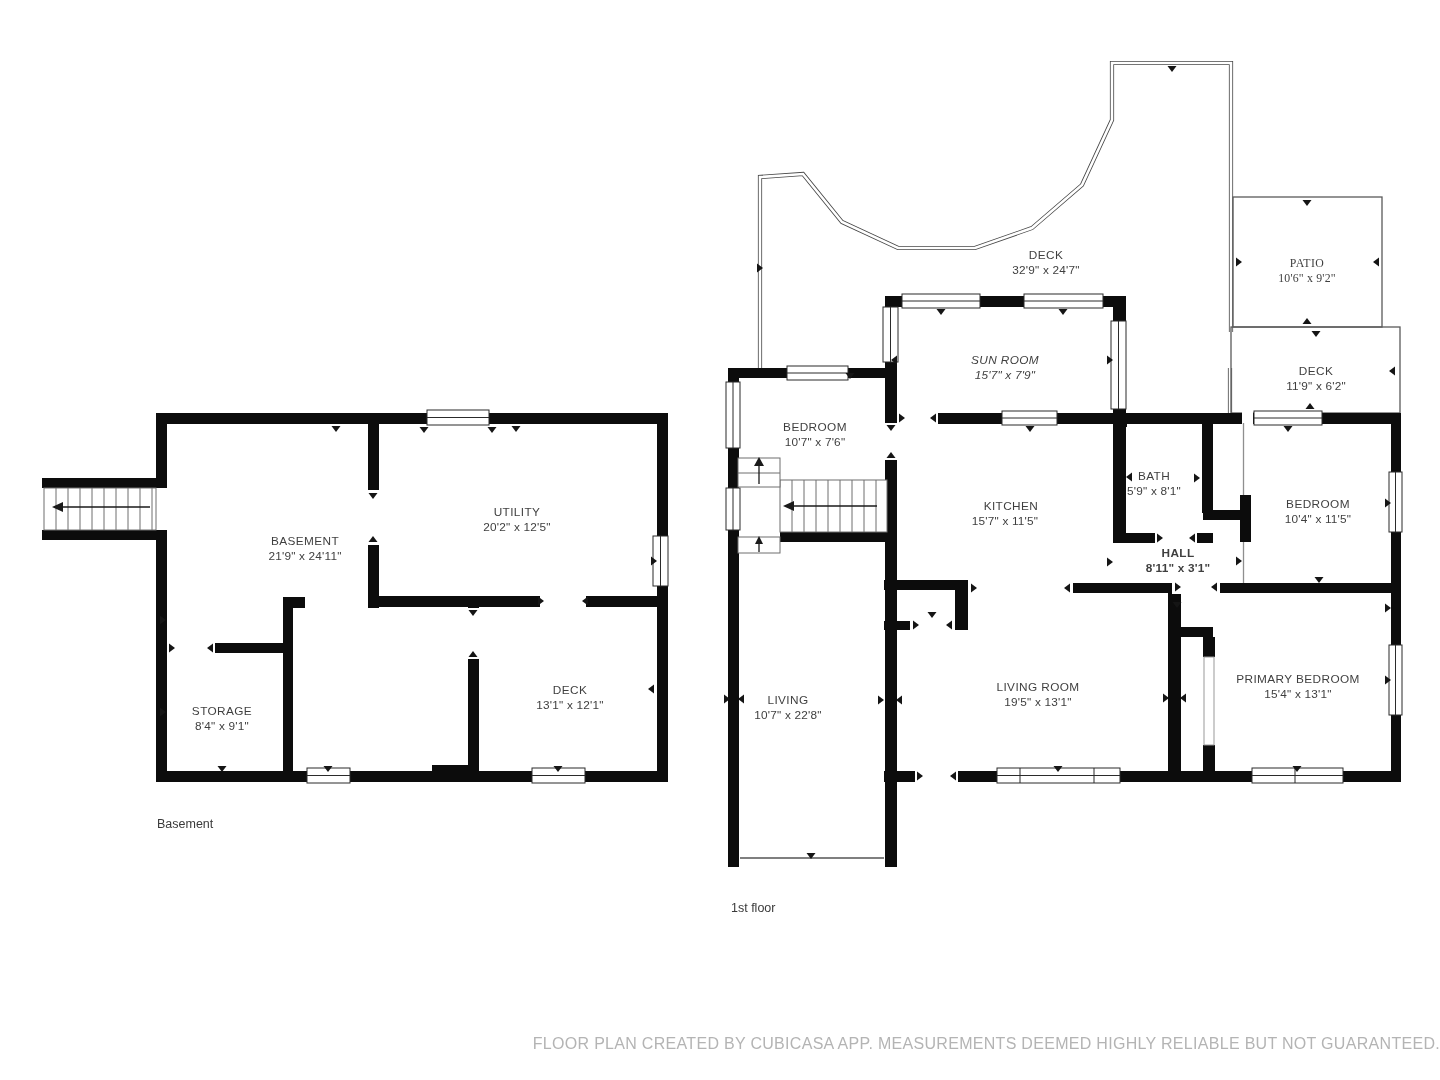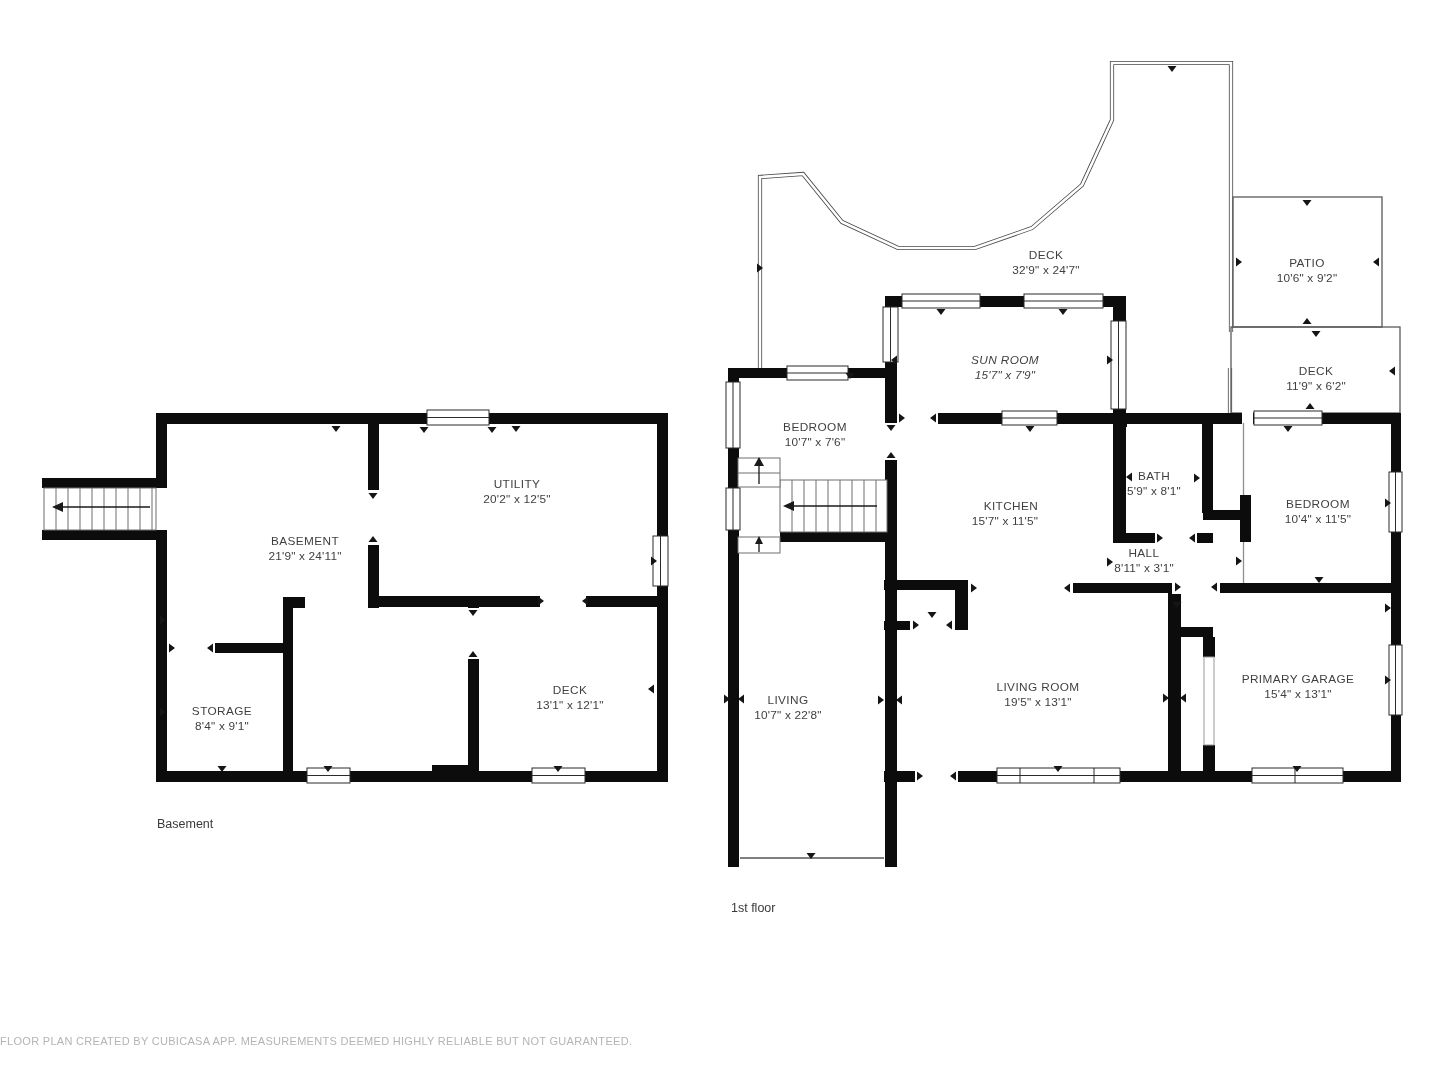--- a/index.html
+++ b/index.html
@@ -4,22 +4,22 @@
 <style>
   html,body{margin:0;padding:0;background:#ffffff;}
   #page{position:relative;width:1440px;height:1080px;background:#ffffff;overflow:hidden;
         font-family:"Liberation Sans", sans-serif;}
   #plan-svg{position:absolute;left:0;top:0;}
   .room-label{position:absolute;transform:translateX(-50%);text-align:center;white-space:nowrap;
               color:#3f3f3f;font-size:11.8px;line-height:15px;letter-spacing:.4px;}
   .room-label .rname{}
   .room-label .rdims{letter-spacing:.2px;}
   .floor-label{position:absolute;color:#3a3a3a;font-size:12.5px;white-space:nowrap;}
-  .footer{position:absolute;left:0;top:1035px;width:100%;text-align:left;color:#b4b4b4;
-          font-size:11px;letter-spacing:.3px;white-space:nowrap;}
+  .footer{position:absolute;left:0;top:1035px;width:100%;text-align:right;color:#b4b4b4;
+          font-size:16px;letter-spacing:.3px;white-space:nowrap;}
 </style>
 </head>
 <body>
 
 <div id="page">
 
 <svg id="plan-svg" width="1440" height="1080" viewBox="0 0 1440 1080">
 
   <g>
     <path d="M760,368 L760,177 L803,174 L842,222 L898,248 L975,248 L1032,228 L1082,185 L1112,120 L1112,63 L1231,63 L1231,332" fill="none" stroke="#474747" stroke-width="4.2"></path>
@@ -259,38 +259,38 @@
     <polygon points="927.5,612 936.5,612 932,618"></polygon>
     <polygon points="1314.5,577 1323.5,577 1319,583"></polygon>
     <polygon points="1172.5,602 1181.5,602 1177,608"></polygon>
   </g>
 </svg>
 
 <div class="room-label" style="left:305px;top:534px;">
   <div class="rname">BASEMENT</div>
   <div class="rdims">21'9" x 24'11"</div>
 </div>
-<div class="room-label" style="left:517px;top:477px;">
+<div class="room-label" style="left:517px;top:505px;">
   <div class="rname">UTILITY</div>
   <div class="rdims">20'2" x 12'5"</div>
 </div>
 <div class="room-label" style="left:222px;top:704px;">
   <div class="rname">STORAGE</div>
   <div class="rdims">8'4" x 9'1"</div>
 </div>
 <div class="room-label" style="left:570px;top:683px;">
   <div class="rname">DECK</div>
   <div class="rdims">13'1" x 12'1"</div>
 </div>
 
 <div class="room-label" style="left:1046px;top:248px;">
   <div class="rname">DECK</div>
   <div class="rdims">32'9" x 24'7"</div>
 </div>
-<div class="room-label" style="left:1307px;top:256px;">
+<div class="room-label" style="left:1307px;top:256px;font-family:Liberation Serif, serif;">
   <div class="rname">PATIO</div>
   <div class="rdims">10'6" x 9'2"</div>
 </div>
 <div class="room-label" style="left:1005px;top:353px;font-style:italic;">
   <div class="rname">SUN ROOM</div>
   <div class="rdims">15'7" x 7'9"</div>
 </div>
 <div class="room-label" style="left:1316px;top:364px;">
   <div class="rname">DECK</div>
   <div class="rdims">11'9" x 6'2"</div>
@@ -304,34 +304,34 @@
   <div class="rdims">15'7" x 11'5"</div>
 </div>
 <div class="room-label" style="left:1154px;top:469px;">
   <div class="rname">BATH</div>
   <div class="rdims">5'9" x 8'1"</div>
 </div>
 <div class="room-label" style="left:1318px;top:497px;">
   <div class="rname">BEDROOM</div>
   <div class="rdims">10'4" x 11'5"</div>
 </div>
-<div class="room-label" style="left:1144px;top:546px;">
+<div class="room-label" style="left:1178px;top:546px;font-weight:bold;">
   <div class="rname">HALL</div>
   <div class="rdims">8'11" x 3'1"</div>
 </div>
 <div class="room-label" style="left:788px;top:693px;">
   <div class="rname">LIVING</div>
   <div class="rdims">10'7" x 22'8"</div>
 </div>
 <div class="room-label" style="left:1038px;top:680px;">
   <div class="rname">LIVING ROOM</div>
   <div class="rdims">19'5" x 13'1"</div>
 </div>
 <div class="room-label" style="left:1298px;top:672px;">
-  <div class="rname">PRIMARY GARAGE</div>
+  <div class="rname">PRIMARY BEDROOM</div>
   <div class="rdims">15'4" x 13'1"</div>
 </div>
 
 <div class="floor-label" style="left:157px;top:817px;">Basement</div>
 <div class="floor-label" style="left:731px;top:901px;">1st floor</div>
 
 <div class="footer">FLOOR PLAN CREATED BY CUBICASA APP. MEASUREMENTS DEEMED HIGHLY RELIABLE BUT NOT GUARANTEED.</div>
 
 </div>
 

